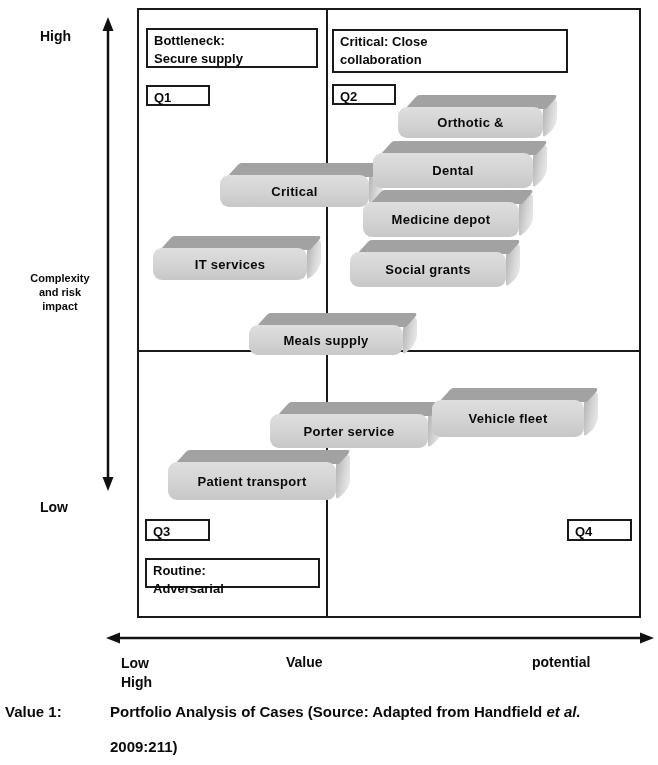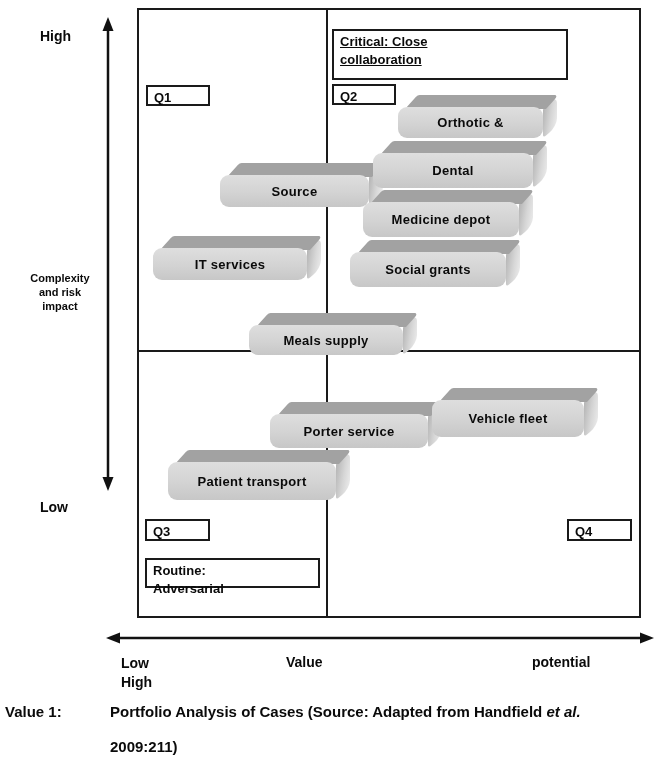--- a/index.html
+++ b/index.html
@@ -11,21 +11,21 @@
   .matrix{position:absolute;left:137px;top:8px;width:500px;height:606px;
           border:2px solid #1a1a1a;background:#ffffff;}
   .vline{position:absolute;left:187px;top:0;width:2px;height:100%;background:#1a1a1a;}
   .hline{position:absolute;left:0;top:340px;width:100%;height:2px;background:#1a1a1a;}
 
   
   .wbox{position:absolute;background:#ffffff;border:2px solid #1a1a1a;
         font-weight:bold;font-size:13px;line-height:1.4;padding:2px 6px;
         white-space:pre-line;box-sizing:border-box;}
   .box-bottleneck{left:146px;top:28px;width:172px;height:40px;}
-  .box-critical{left:332px;top:29px;width:236px;height:51px;text-decoration:underline;}
+  .box-critical{left:332px;top:29px;width:236px;height:44px;}
   .box-q1{left:146px;top:85px;width:64px;height:21px;}
   .box-q2{left:332px;top:84px;width:64px;height:21px;}
   .box-q3{left:145px;top:519px;width:65px;height:22px;}
   .box-q4{left:567px;top:519px;width:65px;height:22px;}
   .box-routine{left:145px;top:558px;width:175px;height:30px;}
   .box-leverage{left:333px;top:558px;width:272px;height:41px;}
 
   
   .blk{position:absolute;}
   .blk .side{position:absolute;top:12px;right:0;width:14px;height:calc(100% - 12px);
@@ -85,33 +85,35 @@
   <div class="axlbl lbl-ylabel">Complexity
 and risk
 impact</div>
   <div class="axlbl lbl-low">Low</div>
 
   <div class="matrix">
     <div class="vline"></div>
     <div class="hline"></div>
   </div>
 
+  <div class="wbox box-bottleneck">Bottleneck:
+Secure supply</div>
   <div class="wbox box-critical">Critical: Close
 collaboration</div>
   <div class="wbox box-q1">Q1</div>
   <div class="wbox box-q2">Q2</div>
   <div class="wbox box-q3">Q3</div>
   <div class="wbox box-q4">Q4</div>
   <div class="wbox box-routine">Routine:
 Adversarial</div>
 
   <div class="blk blk-network">
     <div class="side"></div>
     <div class="top"></div>
-    <div class="face">Source</div>
+    <div class="face">Critical</div>
   </div>
   <div class="blk blk-medicine">
     <div class="side"></div>
     <div class="top"></div>
     <div class="face">Medicine depot</div>
   </div>
   <div class="blk blk-social">
     <div class="side"></div>
     <div class="top"></div>
     <div class="face">Social grants</div>

